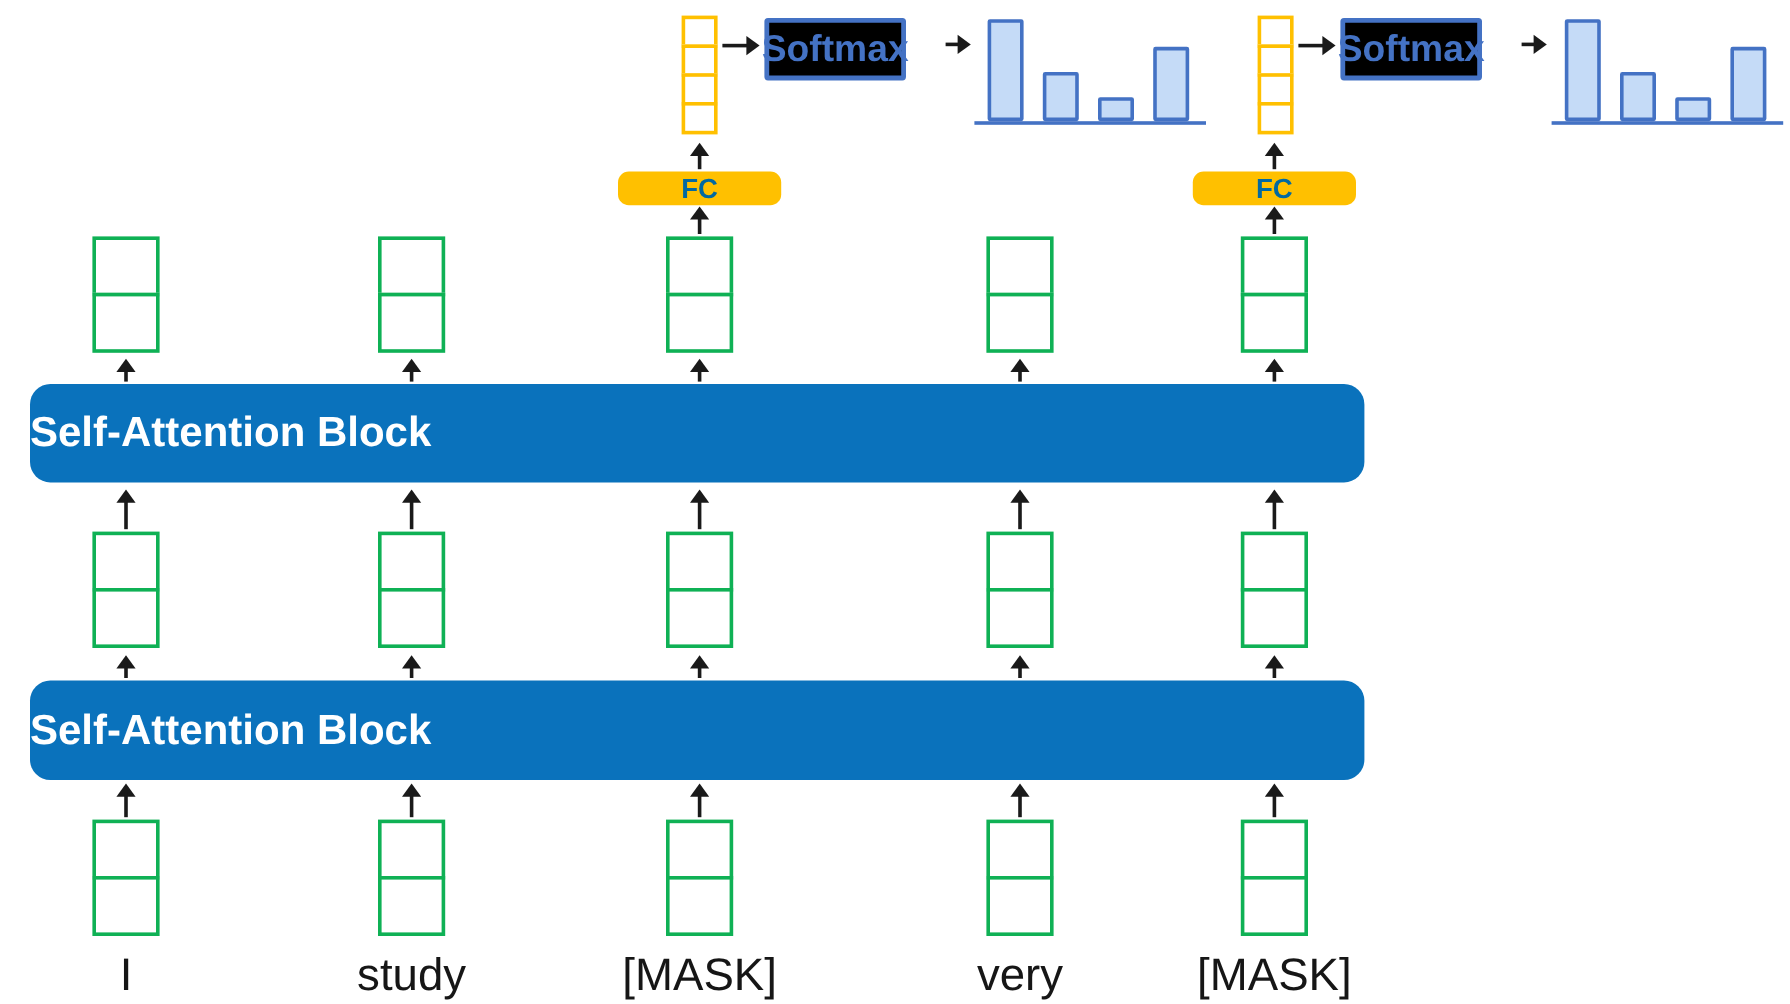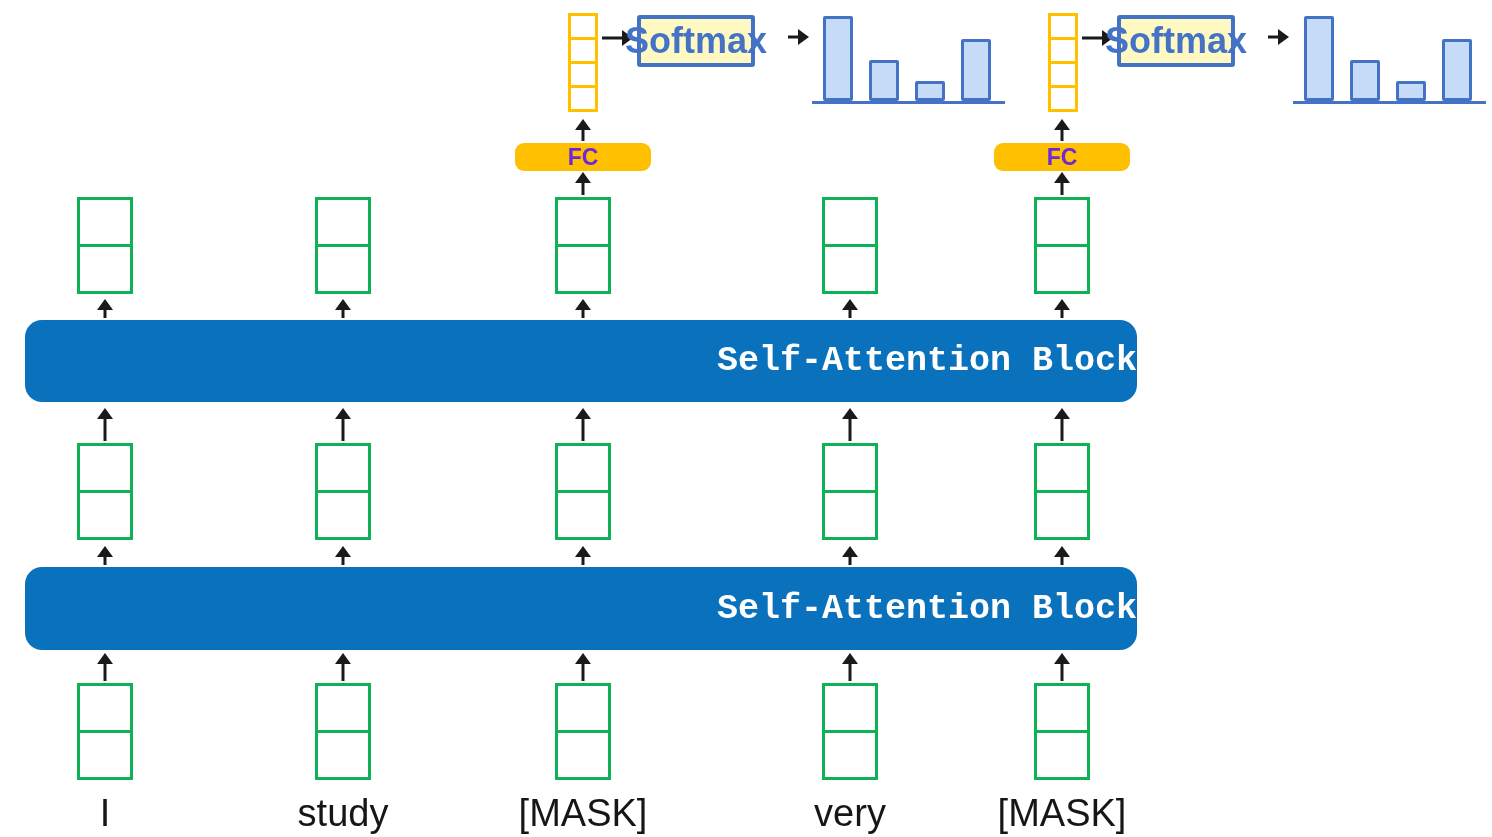--- a/index.html
+++ b/index.html
@@ -1,21 +1,21 @@
 <!DOCTYPE html>
 <html><head>
 <meta charset="utf-8">
 <style>
   html,body{margin:0;padding:0;background:#ffffff;width:1492px;height:837px;overflow:hidden;
     font-family:"Liberation Sans", sans-serif;}
   .canvas{position:relative;width:1492px;height:837px;background:#ffffff;}
 
   
   .sab{position:absolute;left:25px;width:1112px;height:82px;background:#0a72bc;border-radius:17px;
-    display:flex;align-items:center;justify-content:flex-end;color:#ffffff;font-weight:bold;font-size:35px;font-family:Liberation Mono, monospace;}
+    display:flex;align-items:center;justify-content:flex-start;color:#ffffff;font-weight:bold;font-size:35px;}
   .sab1{top:320px;}
   .sab2{top:567px;height:83px;}
 
   
   .col{position:absolute;top:0;bottom:0;width:56px;}
   .col1{left:77px;}.col2{left:315px;}.col3{left:555px;}.col4{left:788px;margin-left:34px;}.col5{left:1034px;}
 
   .gbox{position:absolute;left:0;width:56px;height:100px;}
   .g-top{top:197px;}.g-mid{top:443px;}.g-bot{top:683px;}
   .gcell{height:50px;border:3px solid #0fb155;background:#ffffff;box-sizing:border-box;}
@@ -40,33 +40,33 @@
   .arr-h .shaft{position:absolute;top:50%;transform:translateY(-50%);left:0;right:8px;height:3px;background:#1a1a1a;}
   .arr-h .head{position:absolute;right:0;top:50%;transform:translateY(-50%);width:0;height:0;
     border-top:8px solid transparent;border-bottom:8px solid transparent;border-left:11px solid #1a1a1a;}
   .ah-v1{left:602px;top:29px;width:31px;}
   .ah-s1{left:788px;top:28px;width:21px;}
   .ah-v2{left:1082px;top:29px;width:31px;}
   .ah-s2{left:1268px;top:28px;width:21px;}
 
   
   .fc{position:absolute;top:143px;width:136px;height:28px;background:#ffc000;border-radius:9px;
-    display:flex;align-items:center;justify-content:center;color:#6d28d9;font-weight:bold;font-size:23px;}
+    display:flex;align-items:center;justify-content:center;color:#0369a1;font-weight:bold;font-size:23px;}
   .fc1{left:515px;}.fc2{left:994px;}
 
   
   .vec{position:absolute;top:13px;width:30px;}
   .v1{left:568px;}.v2{left:1048px;}
   .vcell{height:27px;border:3px solid #ffc000;background:#ffffff;box-sizing:border-box;}
   .vcell + .vcell{margin-top:-3px;}
 
   
-  .softmax{position:absolute;top:15px;width:118px;height:52px;background:#fef9c3;
+  .softmax{position:absolute;top:15px;width:118px;height:52px;background:#000000;
     border:4px solid #4472c4;border-radius:3px;box-sizing:border-box;
-    display:flex;align-items:center;justify-content:center;color:#4472c4;font-weight:bold;font-size:36px;}
+    display:flex;align-items:center;justify-content:center;color:#4472c4;font-weight:bold;font-size:31px;}
   .s1{left:637px;}.s2{left:1117px;}
 
   
   .chart{position:absolute;top:13px;width:193px;height:91px;box-sizing:border-box;
     border-bottom:3px solid #4472c4;display:flex;align-items:flex-end;gap:16px;padding-left:11px;}
   .c1{left:812px;}.c2{left:1293px;}
   .bar{width:30px;background:#c5dbf7;border:3px solid #4472c4;border-radius:2px;box-sizing:border-box;}
 </style>
 </head>
 <body>

